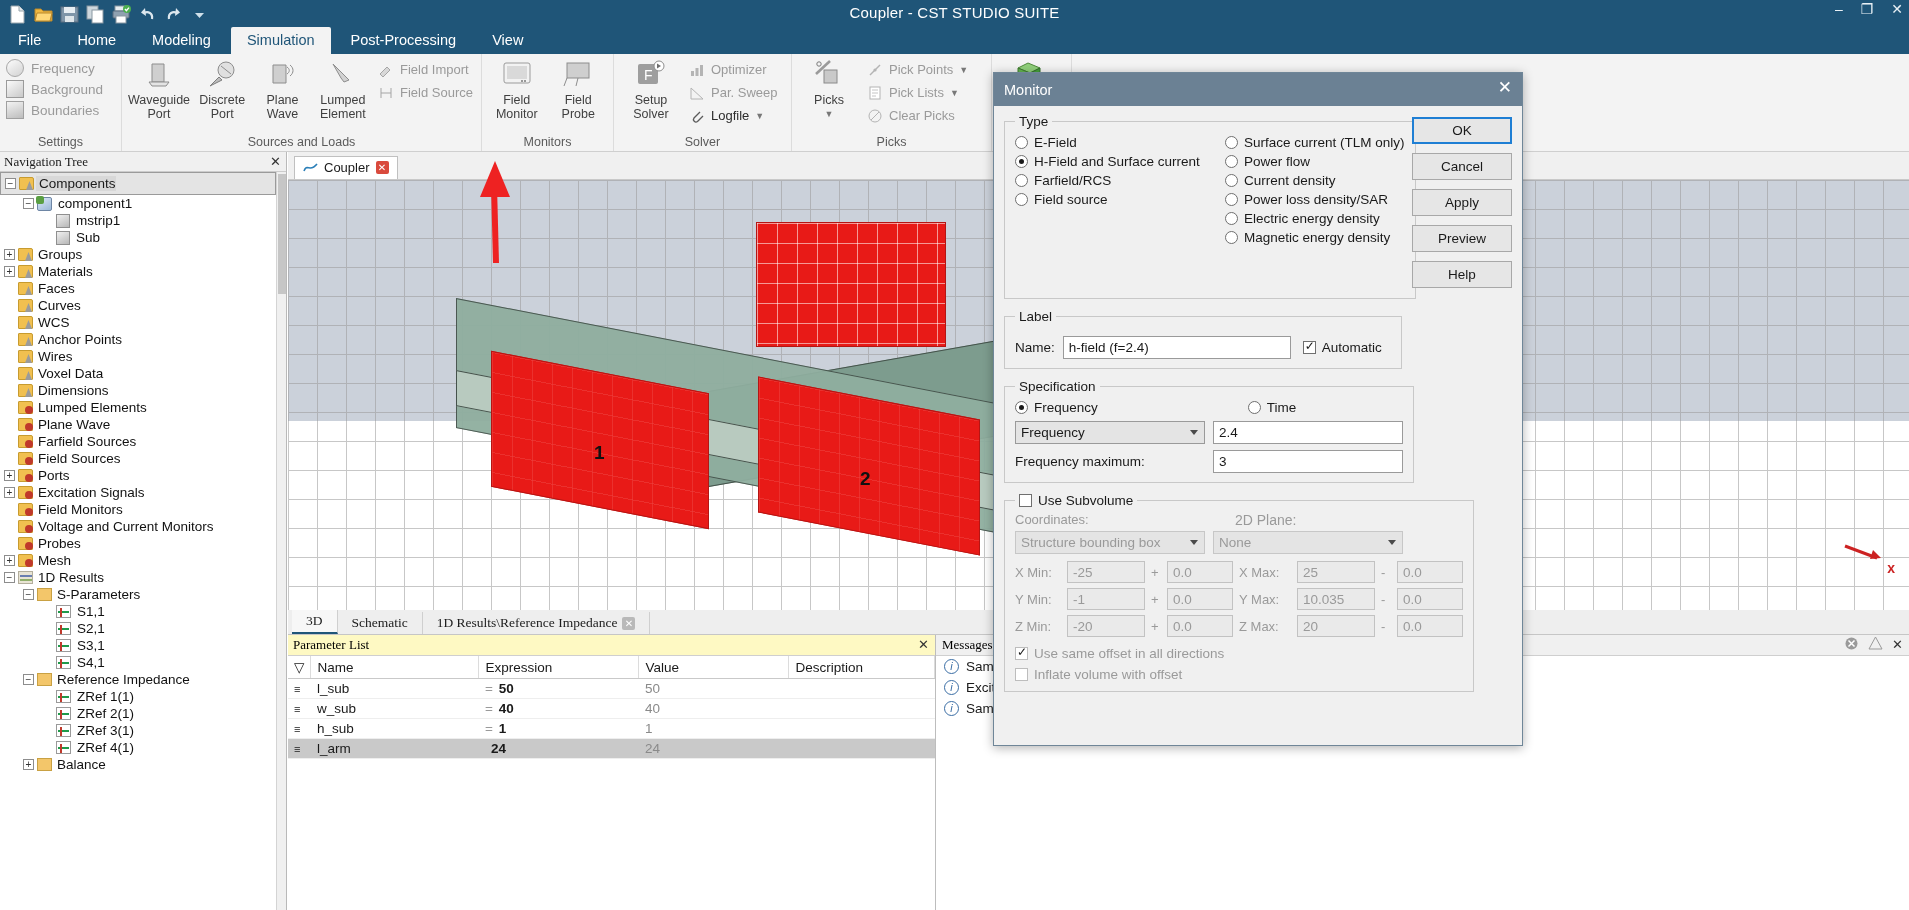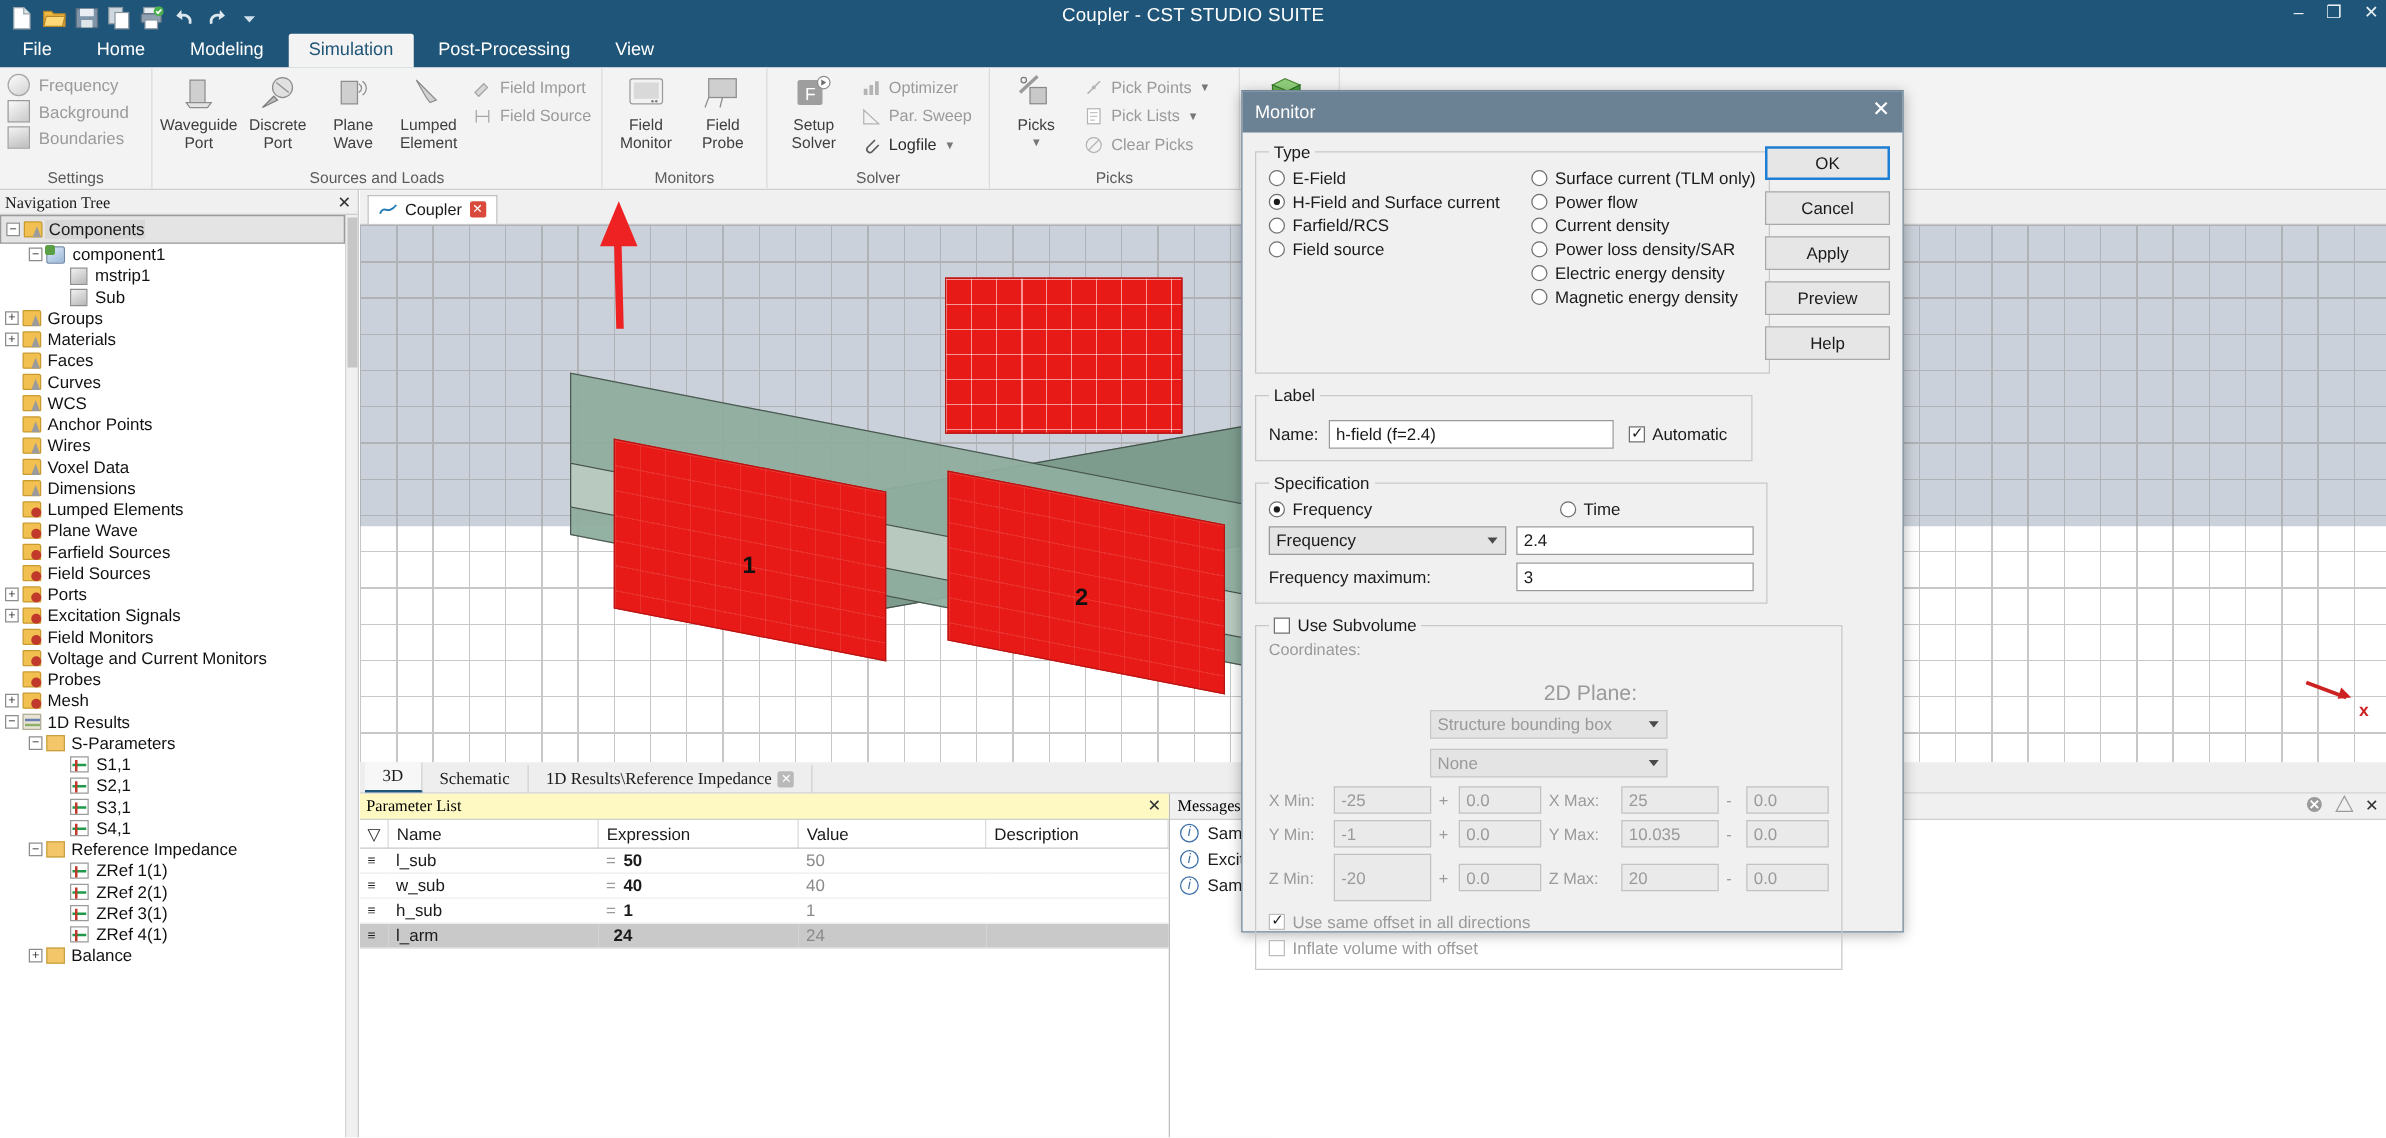--- a/index.html
+++ b/index.html
@@ -945,23 +945,23 @@
       <fieldset class="grp" style="padding-top:2px;">
         <legend>
           <label class="rb">
             <span class="cb"></span>
             <span>Use Subvolume</span>
           </label>
         </legend>
 
         <div style="display:flex;gap:30px;margin-top:2px;">
           <span class="muted" style="font-size:13px;width:190px;">Coordinates:</span>
-          <span class="muted" style="font-size:17px;margin-top:33px;">2D Plane:</span>
-        </div>
-        <div class="fld-row" style="margin-top:3px;flex-direction:column;">
+          <span class="muted" style="font-size:14px;">2D Plane:</span>
+        </div>
+        <div class="fld-row" style="margin-top:3px;">
           <span class="sel disabled" style="width:190px;">
             <span>Structure bounding box</span>
             <span class="arrow"></span>
           </span>
           <span class="sel disabled" style="width:190px;">
             <span>None</span>
             <span class="arrow"></span>
           </span>
         </div>
 
@@ -976,21 +976,21 @@
             <span class="ti disabled" style="height:22px;">0.0</span>
             <span class="muted">Y Min:</span>
             <span class="ti disabled" style="height:22px;">-1</span>
             <span class="muted">+</span>
             <span class="ti disabled" style="height:22px;">0.0</span>
             <span class="muted">Y Max:</span>
             <span class="ti disabled" style="height:22px;">10.035</span>
             <span class="muted">-</span>
             <span class="ti disabled" style="height:22px;">0.0</span>
             <span class="muted">Z Min:</span>
-            <span class="ti disabled" style="height:38px;text-align:center;">-20</span>
+            <span class="ti disabled" style="height:22px;text-align:center;">-20</span>
             <span class="muted">+</span>
             <span class="ti disabled" style="height:22px;">0.0</span>
             <span class="muted">Z Max:</span>
             <span class="ti disabled" style="height:22px;">20</span>
             <span class="muted">-</span>
             <span class="ti disabled" style="height:22px;">0.0</span>
           </div>
 
         <div style="margin-top:9px;">
           <label class="rb muted">

